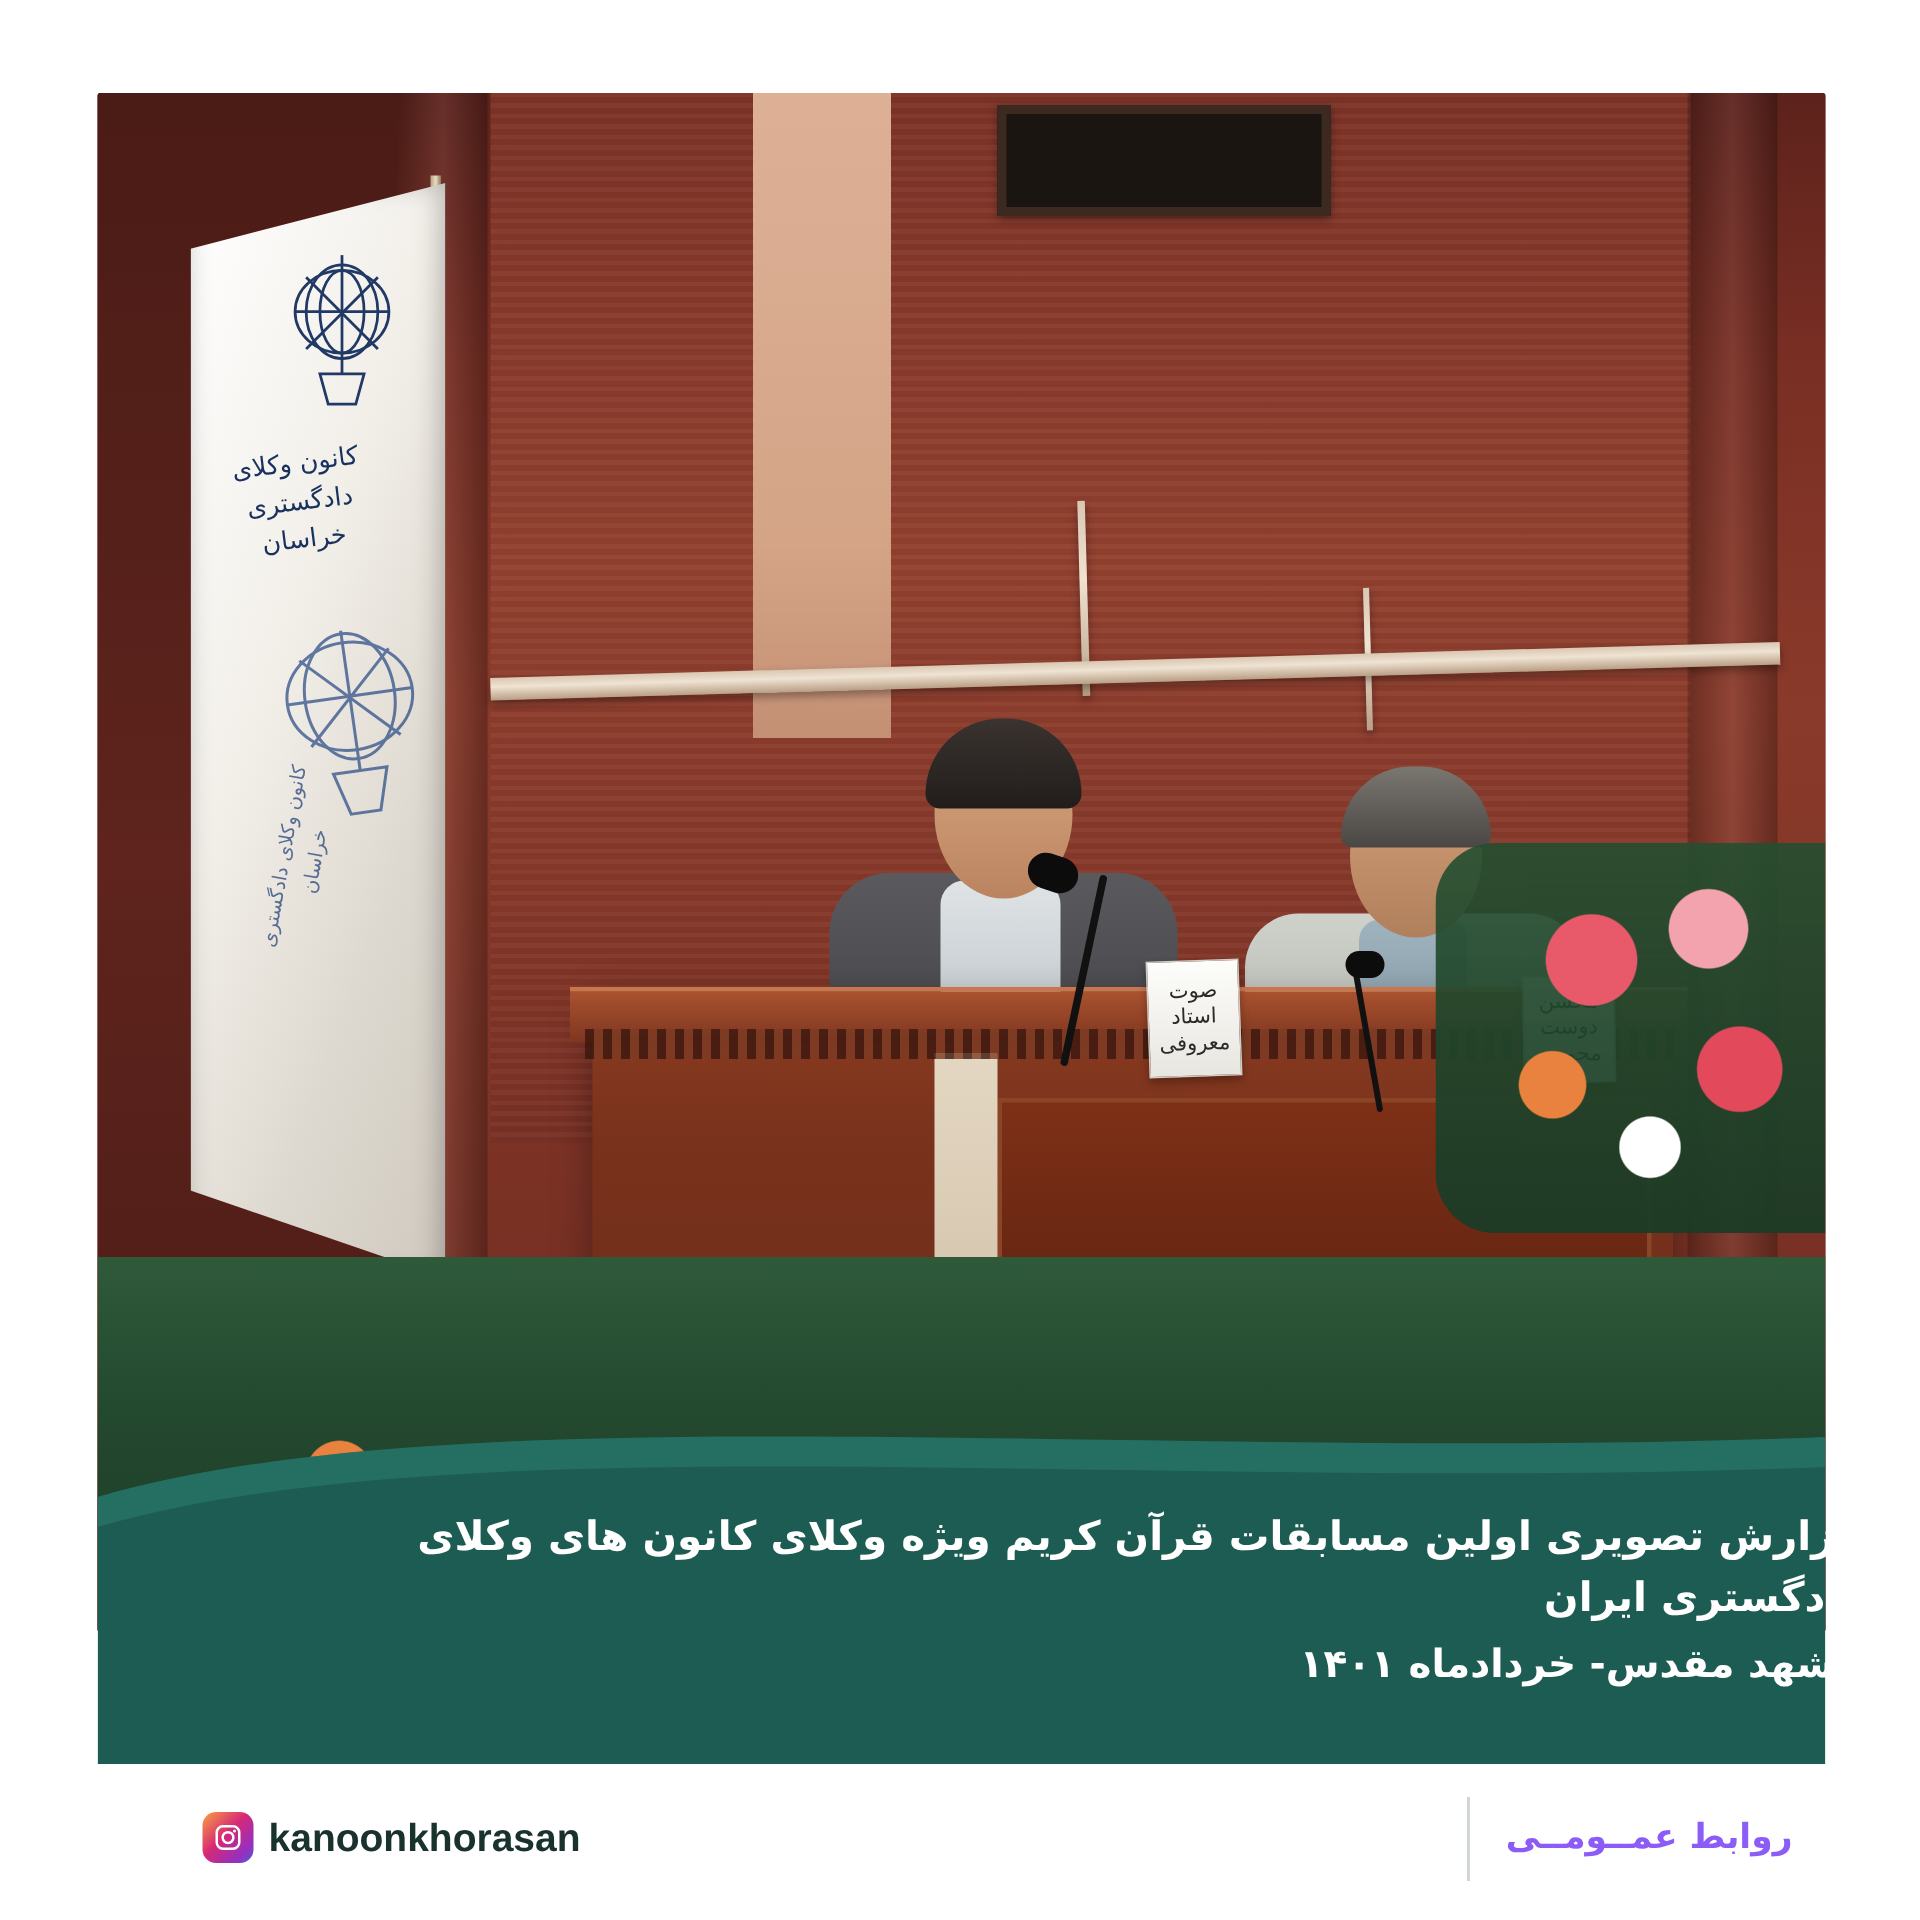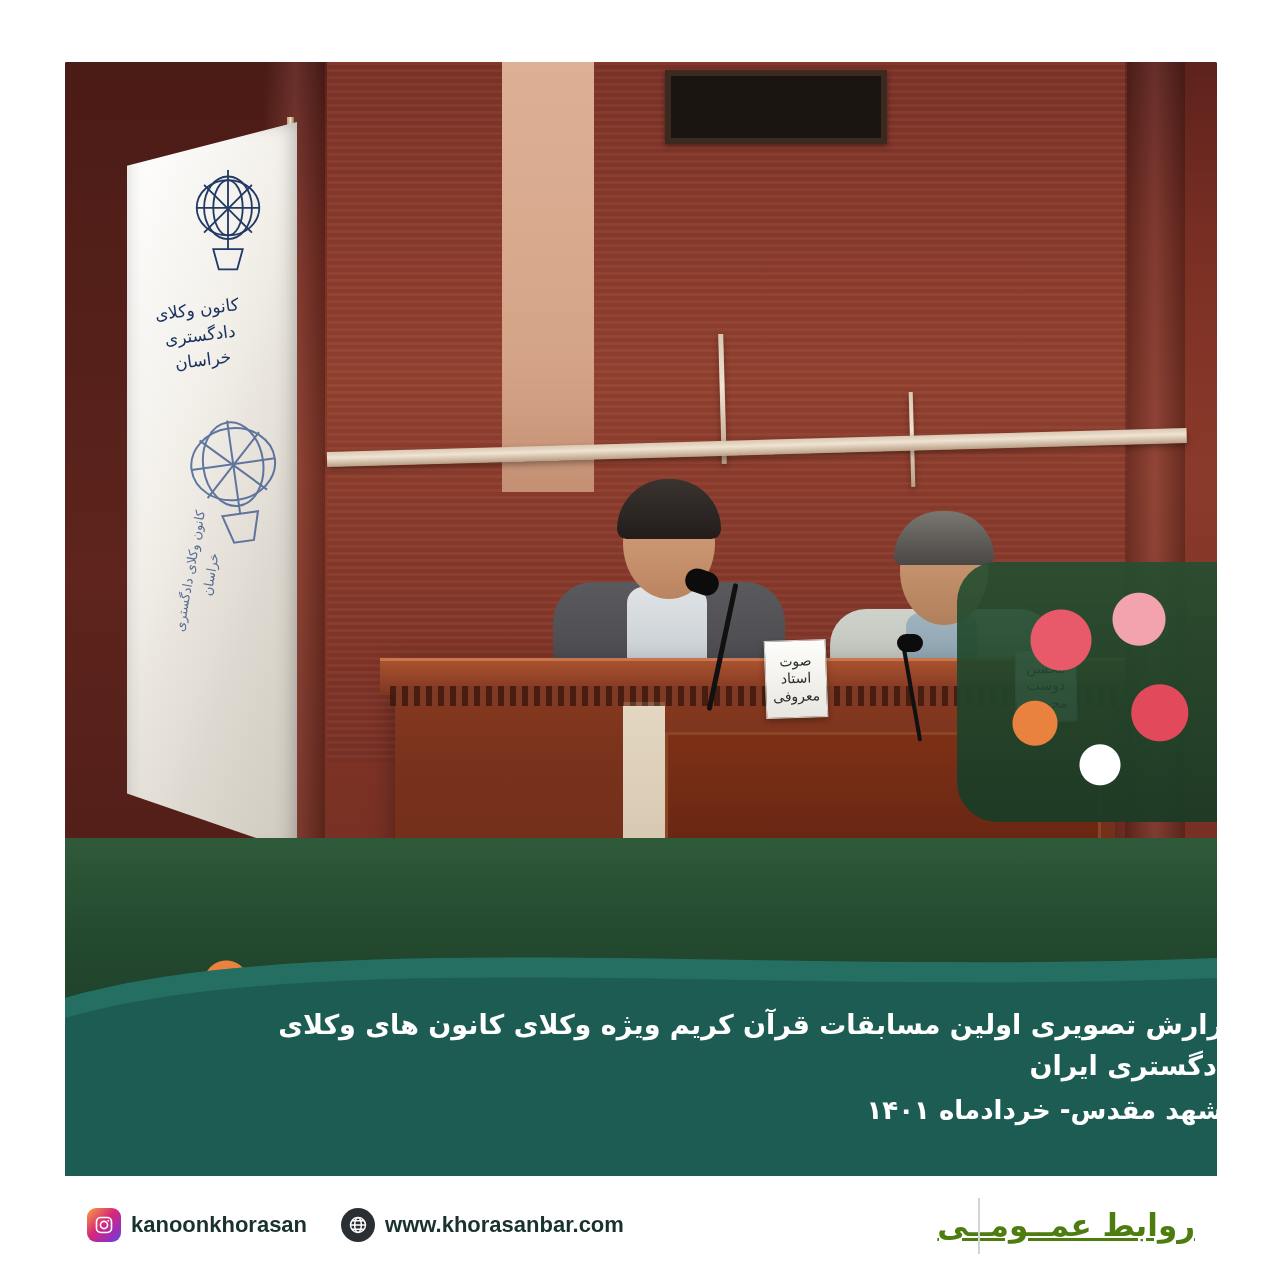--- a/index.html
+++ b/index.html
@@ -374,40 +374,40 @@
     width: 1152px;
     height: 74px;
     display: flex;
     align-items: center;
     justify-content: space-between;
     direction: rtl;
     padding: 0 22px;
     box-sizing: border-box;
   }
   .footer-right {
-    color: #4d7c0f;
-    font-size: 31px;
+    color: #8b5cf6;
+    font-size: 23px;
     font-weight: bold;
     letter-spacing: 2px;
-    text-decoration: underline;
   }
   .socials {
     display: flex;
     align-items: center;
     gap: 34px;
     direction: ltr;
   }
   .social {
     display: flex;
     align-items: center;
     gap: 10px;
     color: #19322e;
-    font-size: 22px;
+    font-size: 26px;
     font-family: "Liberation Sans", sans-serif;
     font-weight: bold;
+    margin-left: 48px;
   }
   .ic {
     width: 34px; height: 34px;
     border-radius: 9px;
     display: flex; align-items: center; justify-content: center;
     color: #fff;
     flex: 0 0 auto;
   }
   .ic-ig { background: linear-gradient(135deg,#f9a03f,#d62976 45%,#962fbf 80%,#4f5bd5); }
   .ic-tg { background: #2ca5e0; border-radius: 50%; }
@@ -529,27 +529,17 @@
           <svg width="20" height="20" viewBox="0 0 24 24" fill="none" stroke="#fff" stroke-width="2">
             <rect x="3" y="3" width="18" height="18" rx="5"></rect>
             <circle cx="12" cy="12" r="4.3"></circle>
             <circle cx="17.2" cy="6.8" r="1.2" fill="#fff" stroke="none"></circle>
           </svg>
         </span>
         <span>kanoonkhorasan</span>
       </div>
 
 
-      <div class="social">
-        <span class="ic ic-web">
-          <svg width="20" height="20" viewBox="0 0 24 24" fill="none" stroke="#fff" stroke-width="1.8">
-            <circle cx="12" cy="12" r="9"></circle>
-            <ellipse cx="12" cy="12" rx="4" ry="9"></ellipse>
-            <path d="M3 12h18M4.6 7h14.8M4.6 17h14.8"></path>
-          </svg>
-        </span>
-        <span>www.khorasanbar.com</span>
-      </div>
     </div>
   </div>
 
   <div class="divider"></div>
 </div>
 
 </body></html>

